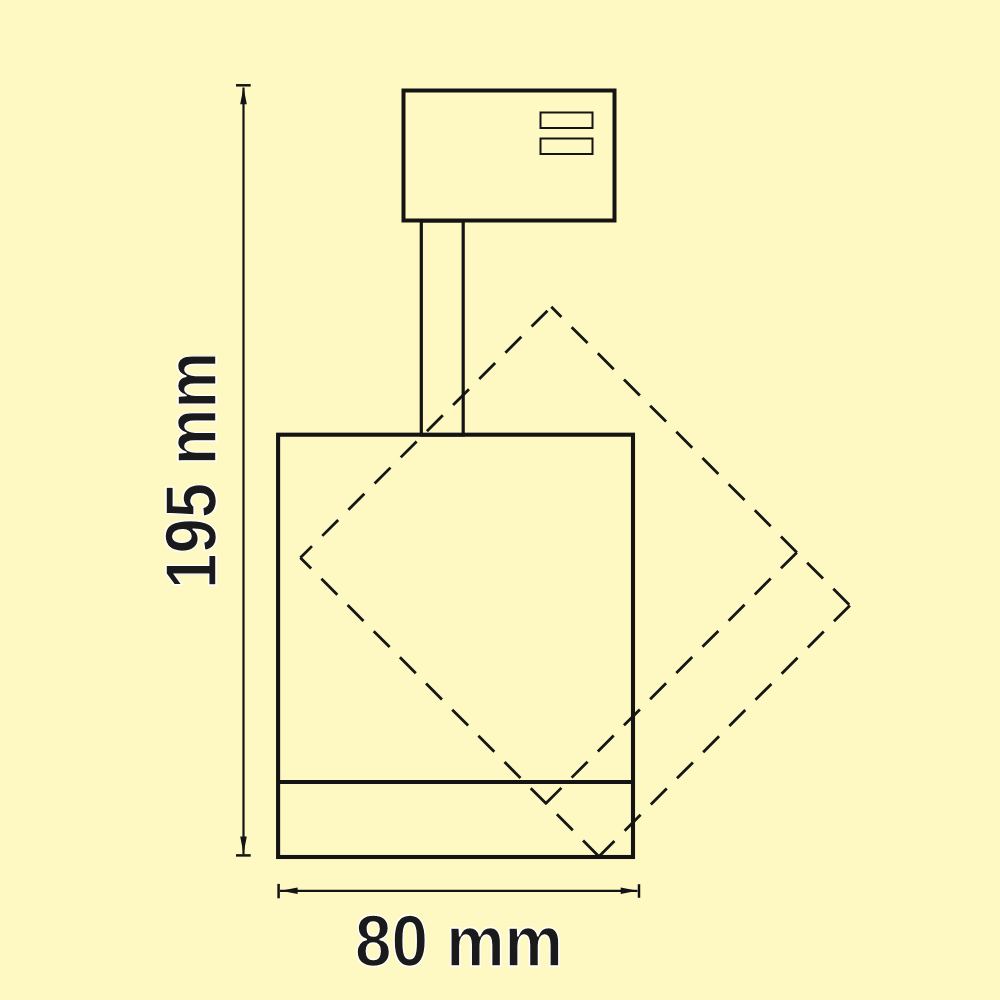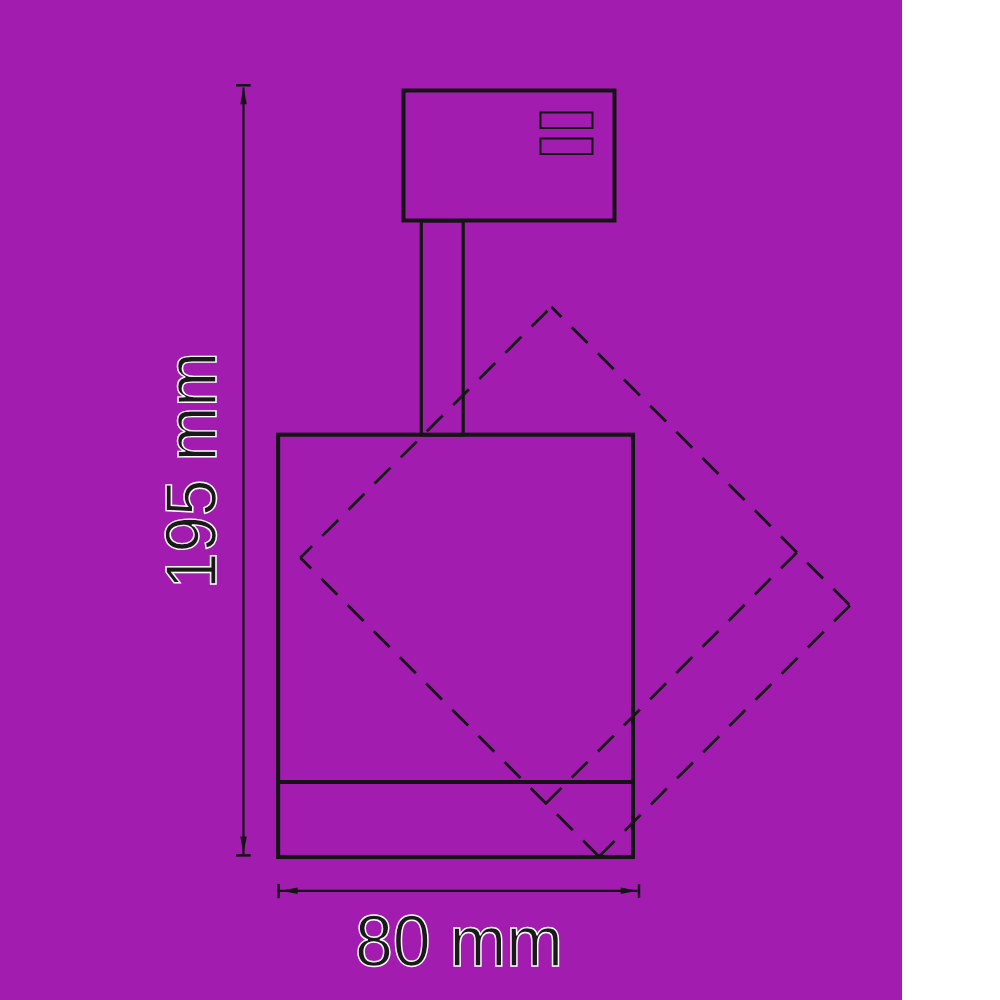--- a/index.html
+++ b/index.html
@@ -1,16 +1,16 @@
 <!DOCTYPE html>
 <html><head>
 <meta charset="utf-8">
 <style>
   html,body{margin:0;padding:0;background:#ffffff;}
-  .wrap{width:902px;height:1000px;position:relative;overflow:hidden;background:#a21caf;}
+  .wrap{width:1000px;height:1000px;position:relative;overflow:hidden;background:#fef9c3;font-weight:bold;}
   svg{display:block;filter:blur(0.7px);}
   text{font-family:"Liberation Sans", sans-serif;fill:#1a1a1a;}
 </style>
 </head>
 <body>
 <div class="wrap">
 <svg width="1000" height="1000" viewBox="0 0 1000 1000">
 
   <g transform="rotate(-45 437.8 469.4)" stroke="#161616" stroke-width="2.8" stroke-dasharray="22.5 14.5" fill="none">
     <line x1="278.1" y1="434.7" x2="633" y2="434.7" stroke-dashoffset="6"></line>

